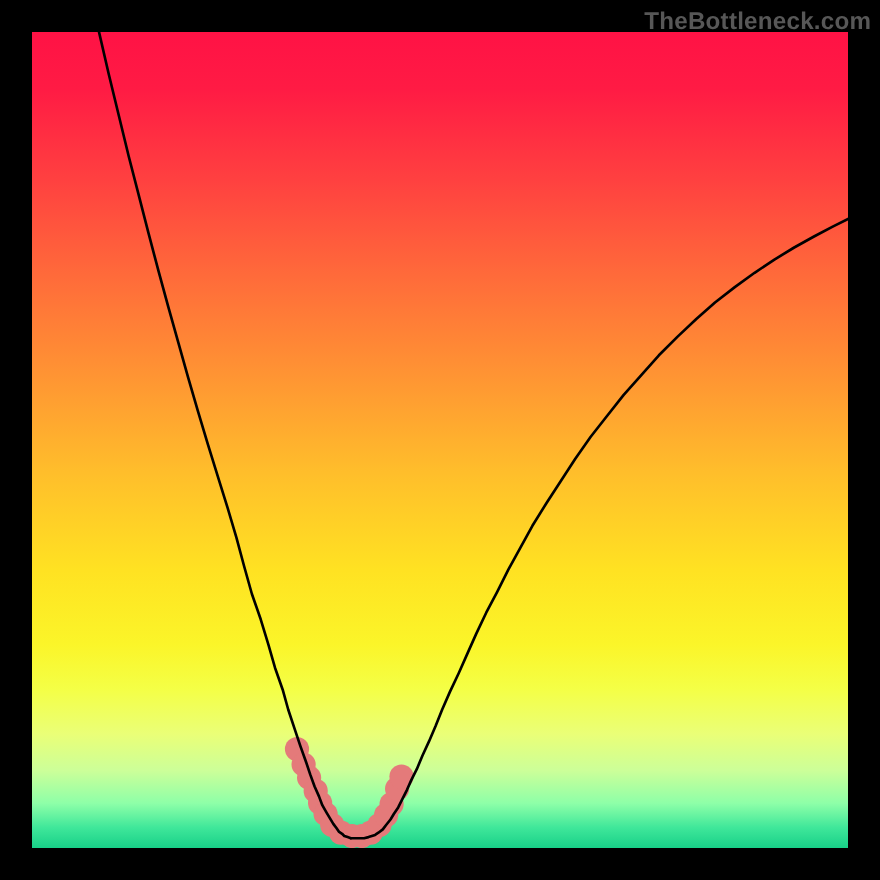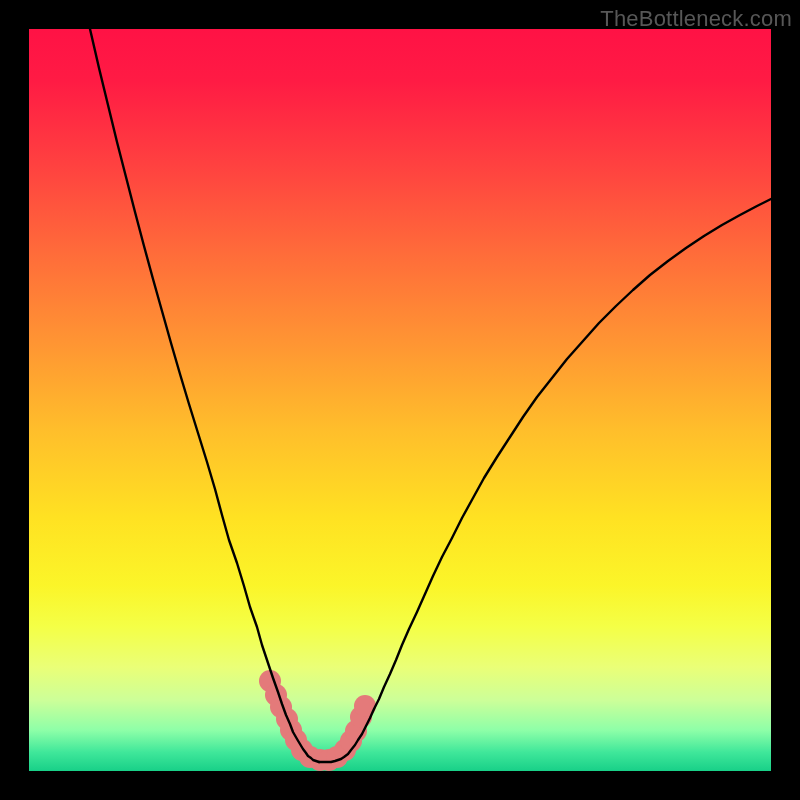--- a/index.html
+++ b/index.html
@@ -18,21 +18,21 @@
     width: 742px;
     height: 742px;
     overflow: hidden;
   }
   .watermark {
     position: absolute;
     top: 6px;
     right: 8px;
     color: #575757;
     font-size: 22px;
-    font-weight: 400;
+    font-weight: 700;
     letter-spacing: 0.2px;
     z-index: 10;
   }
   svg { display: block; }
 </style>
 </head>
 <body>
 
 <div class="watermark">TheBottleneck.com</div>
 

